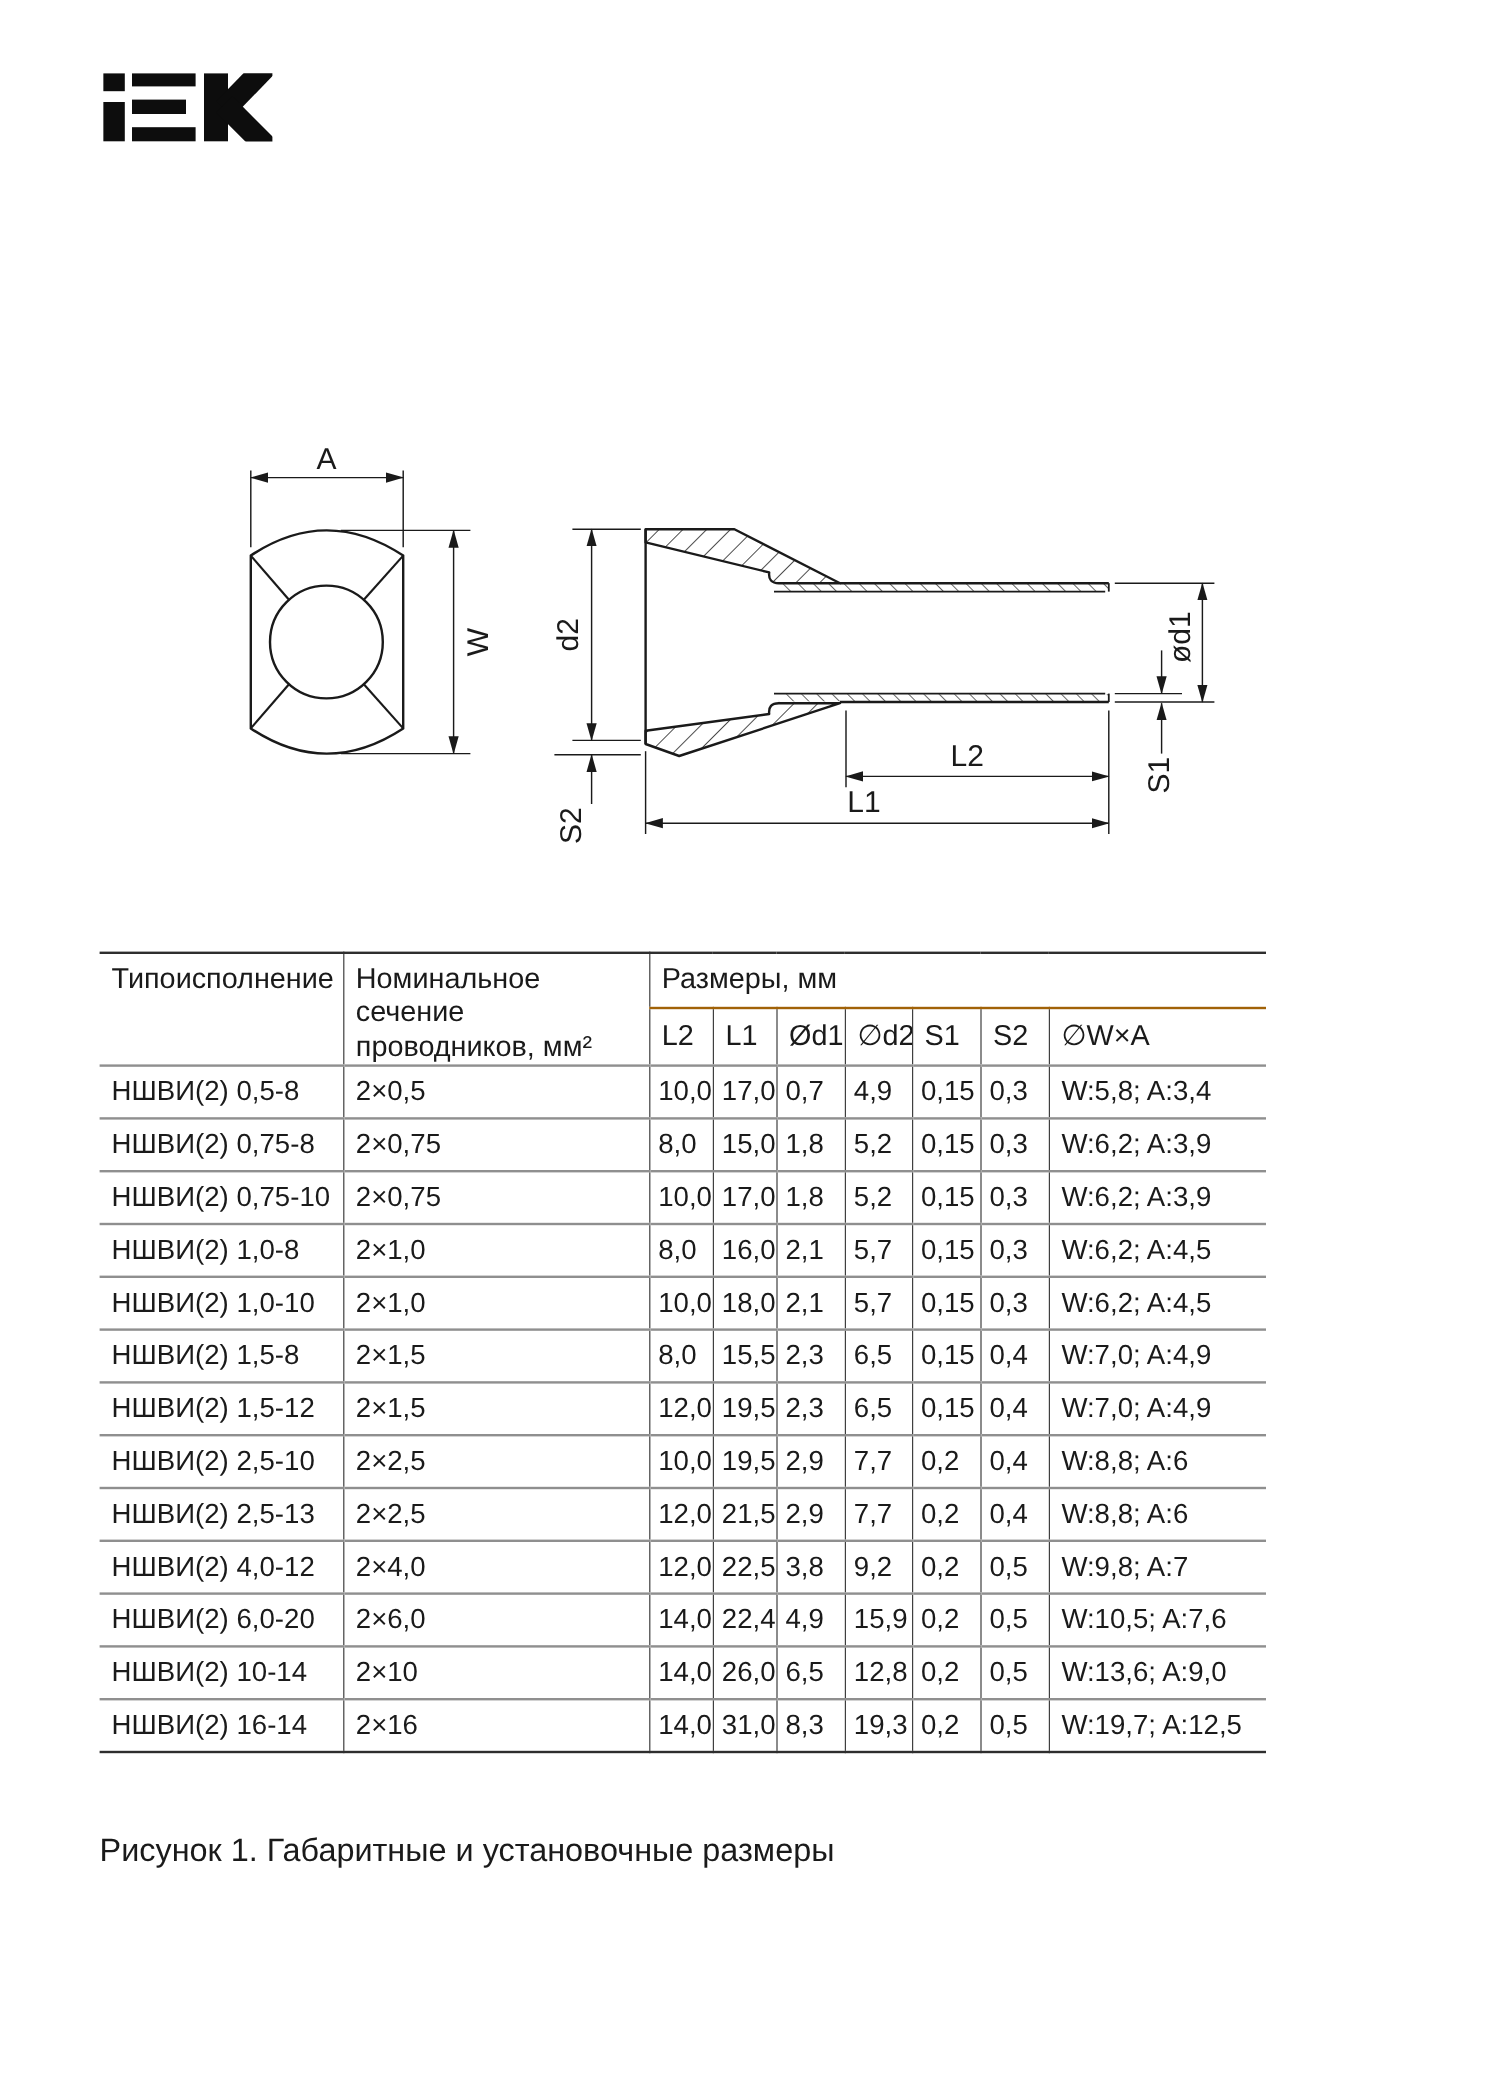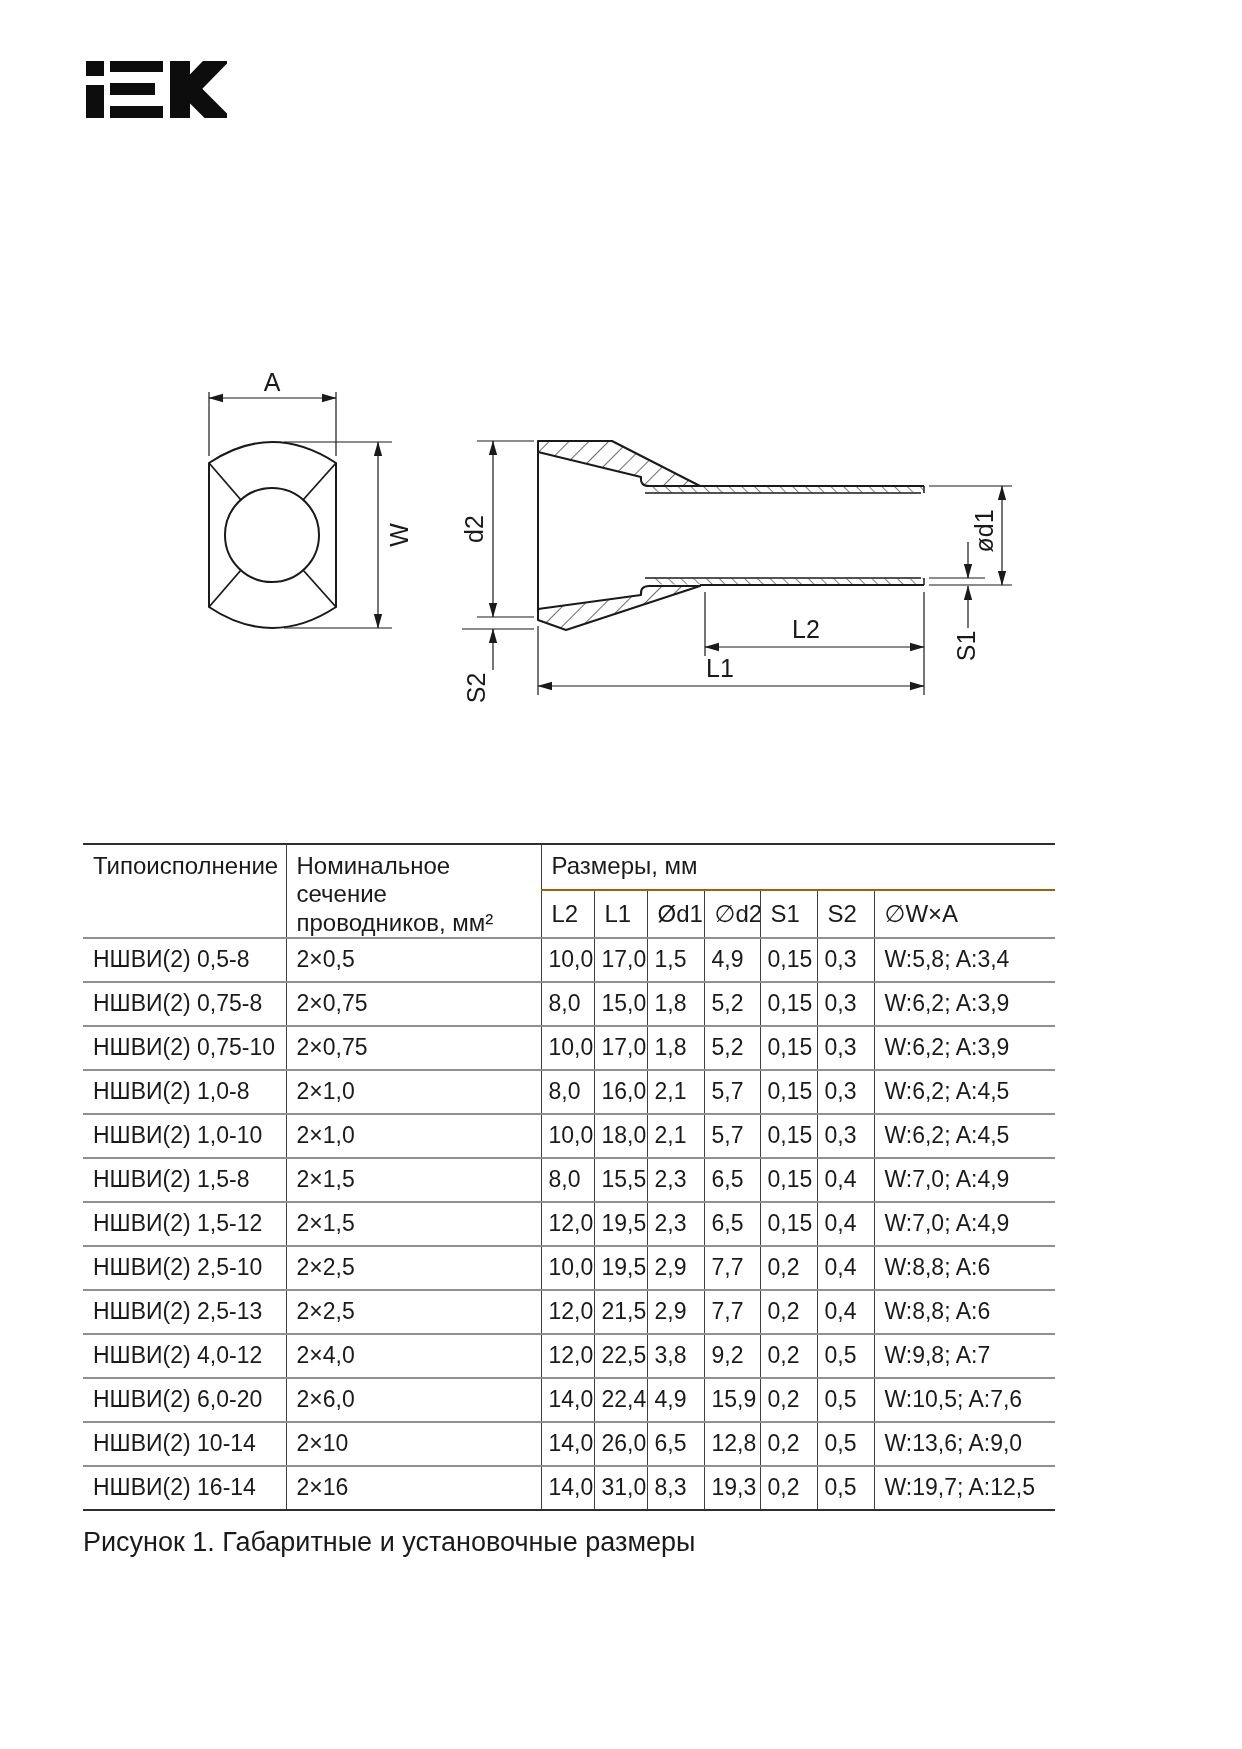--- a/index.html
+++ b/index.html
@@ -116,21 +116,21 @@
       <text class="dl" x="399" y="535" transform="rotate(-90 399 535)" dominant-baseline="central">W</text>
       <text class="dl" x="474" y="529" transform="rotate(-90 474 529)" dominant-baseline="central">d2</text>
       <text class="dl" x="476" y="688" transform="rotate(-90 476 688)" dominant-baseline="central">S2</text>
       <text class="dl" x="806" y="638">L2</text>
       <text class="dl" x="720" y="677">L1</text>
       <text class="dl" x="984" y="531" transform="rotate(-90 984 531)" dominant-baseline="central">ød1</text>
       <text class="dl" x="966" y="646" transform="rotate(-90 966 646)" dominant-baseline="central">S1</text>
     </g>
   </svg>
 
-  <table class="t abs" style="left:83px;top:843px;">
+  <table class="t abs" style="left:83px;top:793px;">
     <colgroup>
       <col style="width:203px">
         <col style="width:255px">
         <col style="width:53px">
         <col style="width:53px">
       <col style="width:57px">
         <col style="width:56px">
         <col style="width:57px">
         <col style="width:57px">
       <col style="width:181px">
@@ -150,21 +150,21 @@
       <th class="sub">S2</th>
       <th class="sub">∅W×A</th>
     </tr>
     </tbody>
       <tbody id="tbody">
         <tr class="data">
           <td class="nb">НШВИ(2) 0,5-8</td>
           <td>2×0,5</td>
           <td class="dim">10,0</td>
           <td class="dim">17,0</td>
-          <td class="dim">1,5</td>
+          <td class="dim">0,7</td>
           <td class="dim">4,9</td>
           <td class="dim">0,15</td>
           <td class="dim">0,3</td>
           <td>W:5,8; A:3,4</td>
         </tr>
         <tr class="data">
           <td class="nb">НШВИ(2) 0,75-8</td>
           <td>2×0,75</td>
           <td class="dim">8,0</td>
           <td class="dim">15,0</td>

